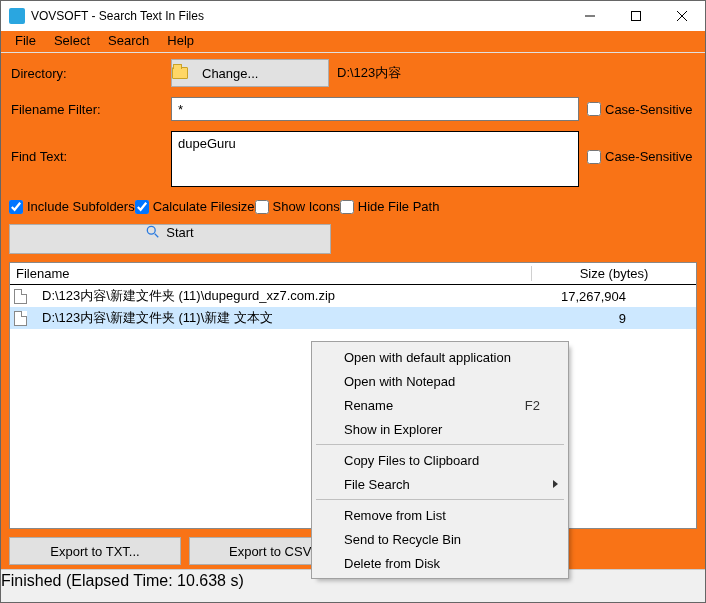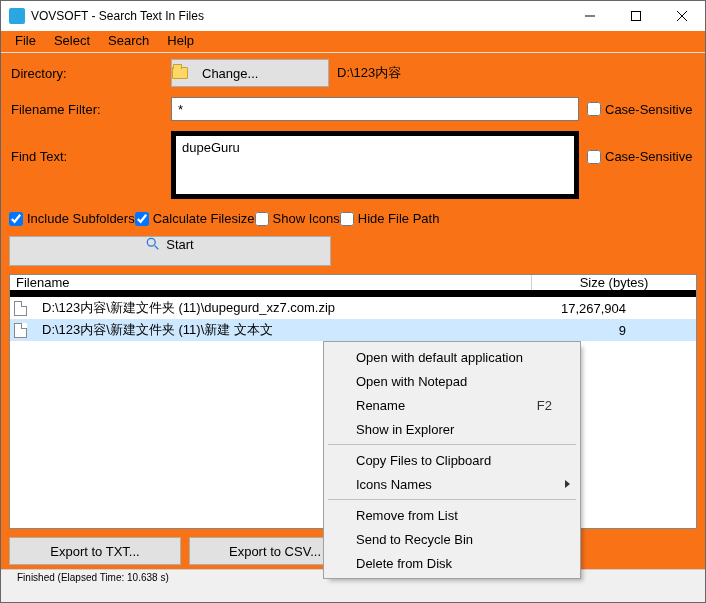--- a/index.html
+++ b/index.html
@@ -13,41 +13,41 @@
 .menubar{height:22px;display:flex;gap:2px;padding:0 6px;border-bottom:1px solid #e0e0e0}
 .menubar span{padding:2px 8px;color:#000}
 .body{padding:6px 8px 0 8px;display:flex;flex-direction:column;flex:1;min-height:0}
 .row{display:flex;align-items:center;margin-bottom:10px}
 .lbl{width:162px;padding-left:2px}
 .changebtn{width:158px;height:28px;border:1px solid #adadad;background:#e1e1e1;display:flex;align-items:center;justify-content:flex-start;gap:14px}
 .folder{width:16px;height:12px;background:#ffd766;border:1px solid #c9a227;border-radius:1px;position:relative}
 .folder:before{content:"";position:absolute;top:-4px;left:0;width:7px;height:4px;background:#ffd766;border:1px solid #c9a227;border-bottom:none;border-radius:1px 1px 0 0}
 .dirval{margin-left:8px}
 .tinput{border:1px solid #7a7a7a;padding:3px 6px;height:24px;width:408px;background:#fff}
-.tarea{border:5px solid #000000;padding:4px 6px;height:68px;width:408px;background:#fff;resize:none}
+.tarea{border:1px solid #000000;padding:4px 6px;height:56px;width:408px;background:#fff;resize:none}
 .chk{display:inline-flex;align-items:center;gap:4px;margin-left:8px}
 .chk input{width:14px;height:14px;margin:0}
 .optrow{display:flex;align-items:center;padding:2px 0 10px 0}
 .optrow .chk{margin-left:0}
 .startbtn{width:322px;height:30px;border:1px solid #adadad;background:#e1e1e1;display:flex;align-items:flex-start;justify-content:center;gap:6px;font-size:15px}
 .mag{width:14px;height:14px}
 .resultwrap{flex:1;border:1px solid #888;margin-top:8px;min-height:0;position:relative;overflow:hidden;background:#fff}
-.rhdr{display:flex;border-bottom:7px solid #000000;height:22px;align-items:center}
+.rhdr{display:flex;border-bottom:1px solid #000000;height:22px;align-items:center}
 .rhdr .col1{flex:1;padding-left:6px;border-right:1px solid #d0d0d0}
 .rhdr .col2{width:164px;text-align:center}
 .rrow{display:flex;height:22px;align-items:center}
 .rrow.sel{background:#cde8ff}
 .rrow .c1{flex:1;padding-left:4px;display:flex;align-items:center;gap:15px;white-space:nowrap;overflow:hidden}
 .rrow .c2{width:164px;text-align:right;padding-right:70px}
 .fileico{width:13px;height:15px;border:1px solid #888;background:#fff;position:relative;flex:none}
 .fileico:before{content:"";position:absolute;top:-1px;right:-1px;width:5px;height:5px;background:#fff;border-left:1px solid #888;border-bottom:1px solid #888}
 .exportrow{display:flex;gap:8px;margin:8px 0 4px 0}
 .exportbtn{flex:1;max-width:172px;height:28px;border:1px solid #adadad;background:#e1e1e1;display:flex;align-items:center;justify-content:center}
-.status{height:33px;border-top:1px solid #ccc;padding:2px 16px;font-size:10px;background:#f0f0f0}
-.ctxmenu{position:absolute;left:322px;top:340px;width:258px;background:#f0f0f0;border:1px solid #a0a0a0;box-shadow:4px 4px 4px -2px rgba(0,0,0,.25);padding:3px 2px;z-index:50}
+.status{height:33px;border-top:1px solid #ccc;padding:2px 0;font-size:16px;background:#f0f0f0}
+.ctxmenu{position:absolute;left:310px;top:340px;width:258px;background:#f0f0f0;border:1px solid #a0a0a0;box-shadow:4px 4px 4px -2px rgba(0,0,0,.25);padding:3px 2px;z-index:50}
 .ctxmenu .mi{height:24px;display:flex;align-items:center;padding:0 26px 0 30px;position:relative}
 .ctxmenu .mi .sc{margin-left:auto;color:#333}
 .ctxmenu .sep{height:1px;background:#c0c0c0;margin:3px 2px}
 .ctxmenu .arrow{position:absolute;right:8px;top:50%;transform:translateY(-50%);border-left:5px solid #333;border-top:4px solid transparent;border-bottom:4px solid transparent}
 </style>
 </head>
 <body>
 
 <div class="window">
 
@@ -177,21 +177,21 @@
         <span class="sc">F2</span>
       </div>
     <div class="mi">
         <span>Show in Explorer</span>
       </div>
     <div class="sep"></div>
     <div class="mi">
         <span>Copy Files to Clipboard</span>
       </div>
     <div class="mi">
-        <span>Icons Names</span>
+        <span>File Search</span>
         <span class="arrow"></span>
       </div>
     <div class="sep"></div>
     <div class="mi">
         <span>Remove from List</span>
       </div>
     <div class="mi">
         <span>Send to Recycle Bin</span>
       </div>
     <div class="mi">

